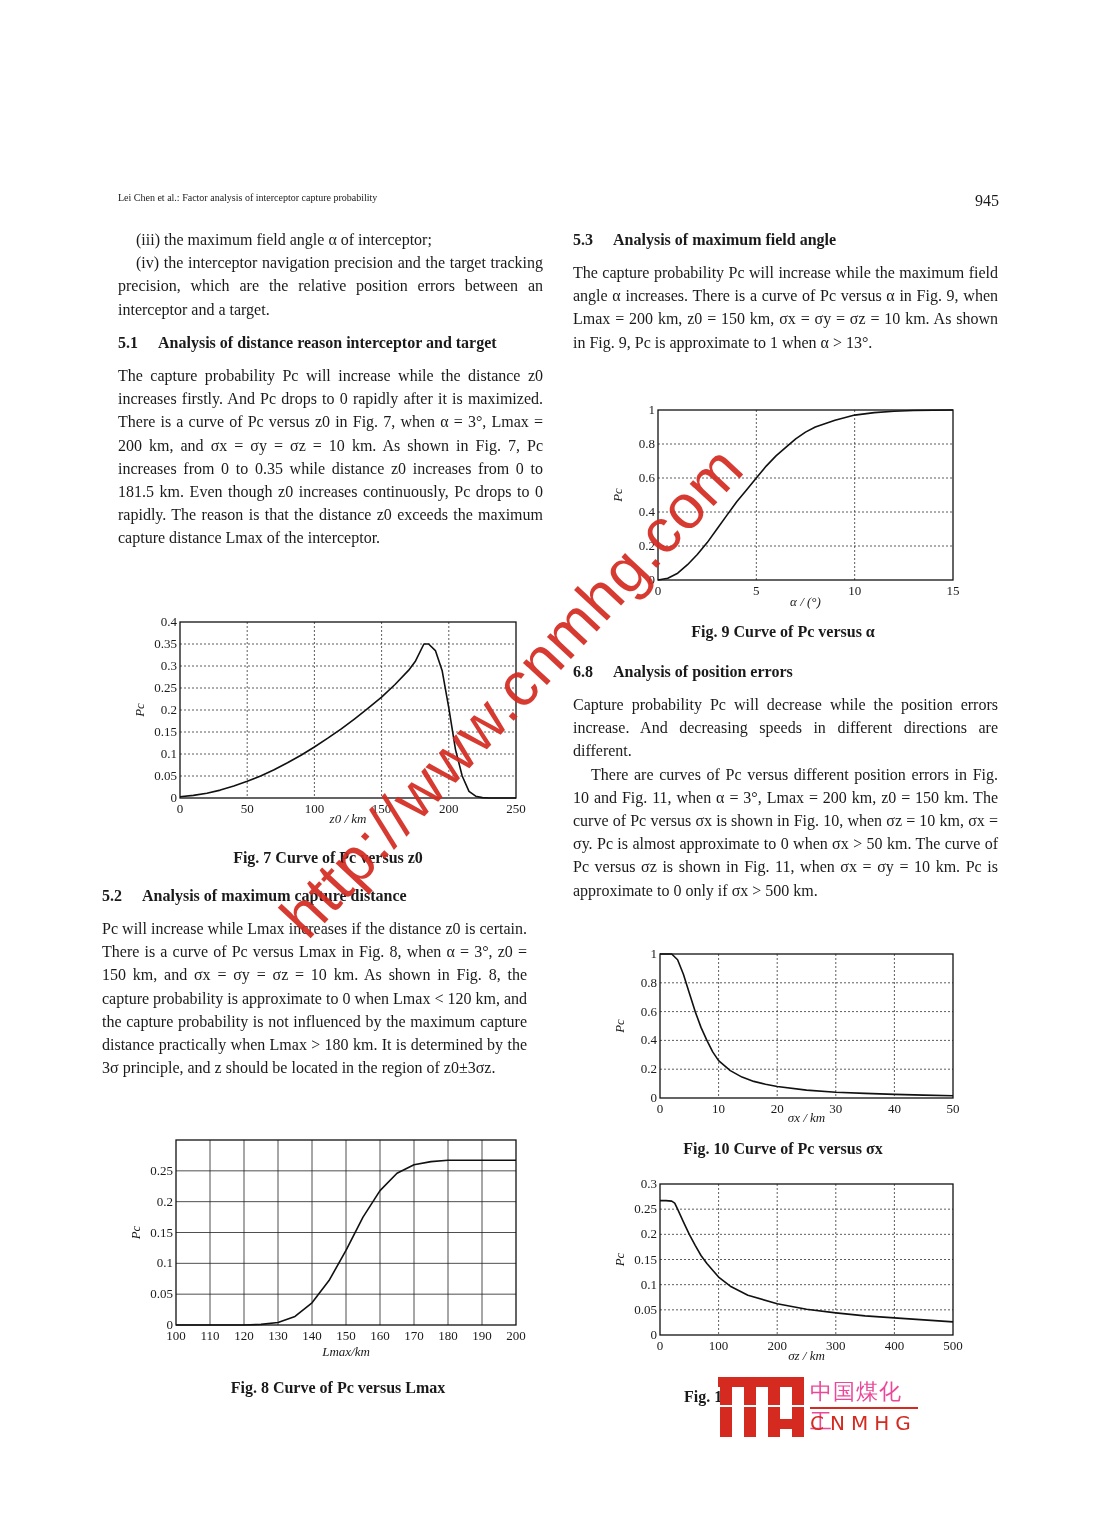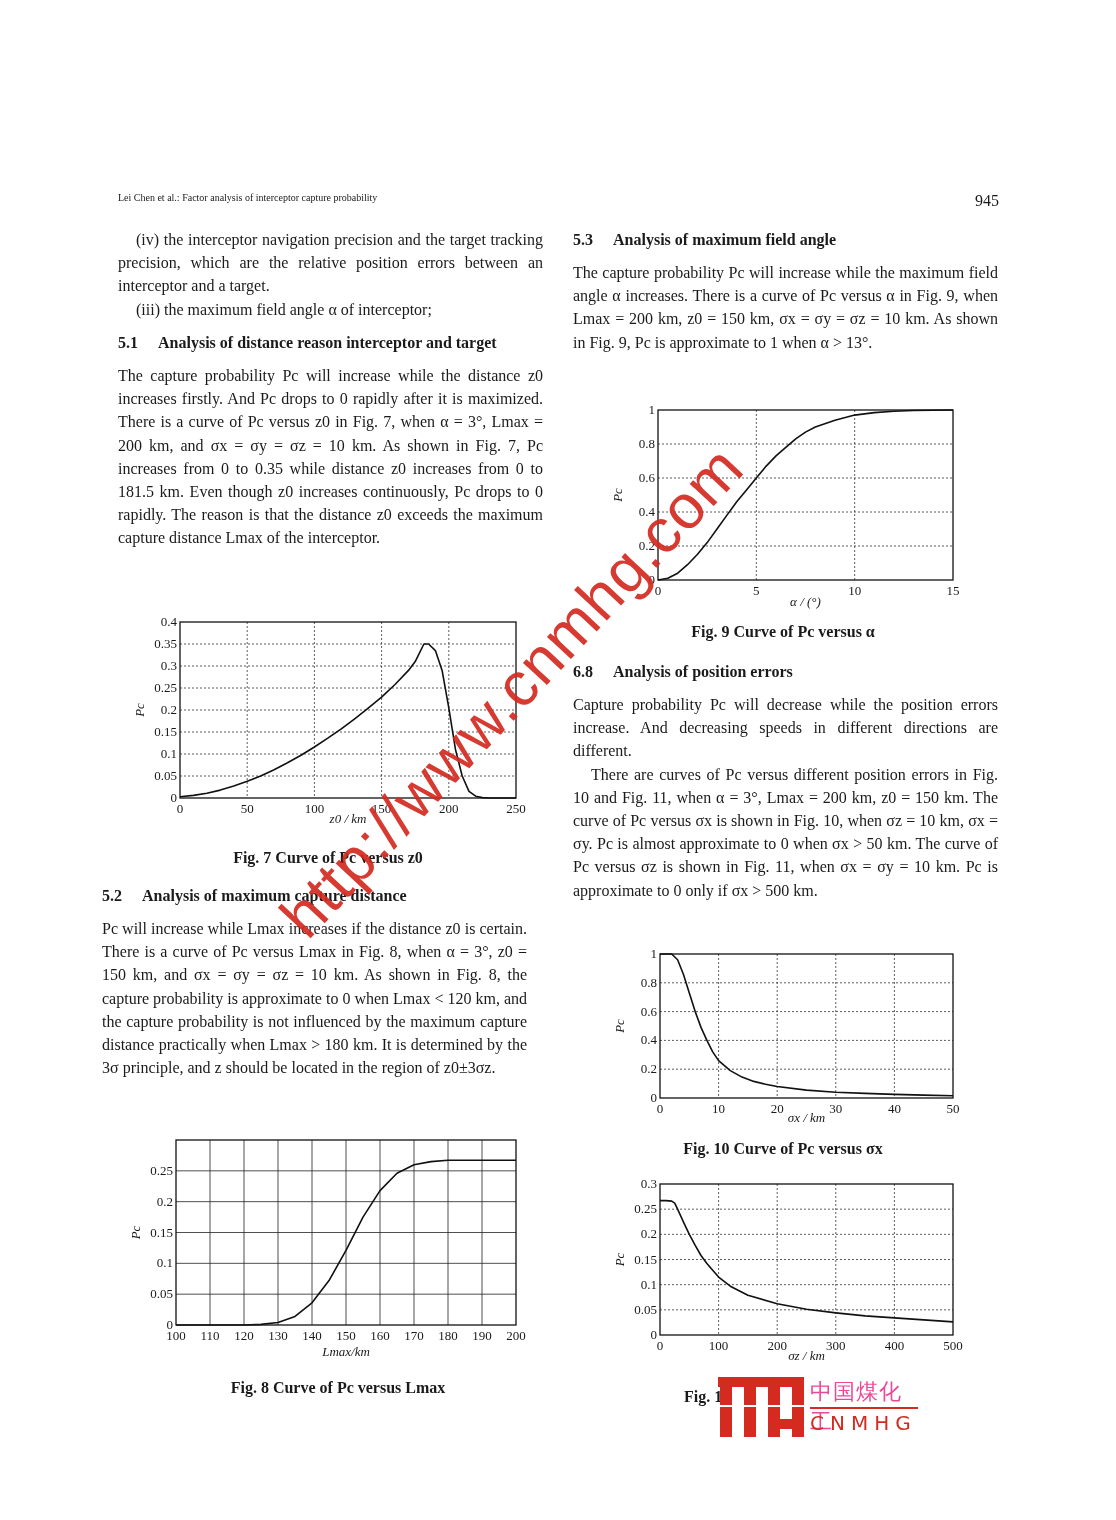--- a/index.html
+++ b/index.html
@@ -20,22 +20,22 @@
   .logo-line { position: absolute; left: 92px; top: 32px; width: 108px; height: 2px; background: #d42a20; }
   .logo-en { position: absolute; left: 92px; top: 36px; font-family: "DejaVu Sans", sans-serif; font-size: 20px; color: #d42a20; letter-spacing: 6px; }
 </style>
 </head>
 <body>
 
 <div class="abs header-left">Lei Chen et al.: Factor analysis of interceptor capture probability</div>
 <div class="abs header-right">945</div>
 
 <div class="col" style="left:118px; top:228px;">
+  <p class="indent">(iii) the maximum field angle α of interceptor;</p>
   <p class="indent">(iv) the interceptor navigation precision and the target tracking precision, which are the relative position errors between an interceptor and a target.</p>
-  <p class="indent">(iii) the maximum field angle α of interceptor;</p>
 </div>
 
 <div class="col" style="left:118px; top:332px;">
   <div class="sec-title">
     <span class="sec-num">5.1</span>
     <span>Analysis of distance reason interceptor and target</span>
   </div>
   <p style="margin-top:10px;">The capture probability Pc will increase while the distance z0 increases firstly. And Pc drops to 0 rapidly after it is maximized. There is a curve of Pc versus z0 in Fig. 7, when α = 3°, Lmax = 200 km, and σx = σy = σz = 10 km. As shown in Fig. 7, Pc increases from 0 to 0.35 while distance z0 increases from 0 to 181.5 km. Even though z0 increases continuously, Pc drops to 0 rapidly. The reason is that the distance z0 exceeds the maximum capture distance Lmax of the interceptor.</p>
 </div>
 

